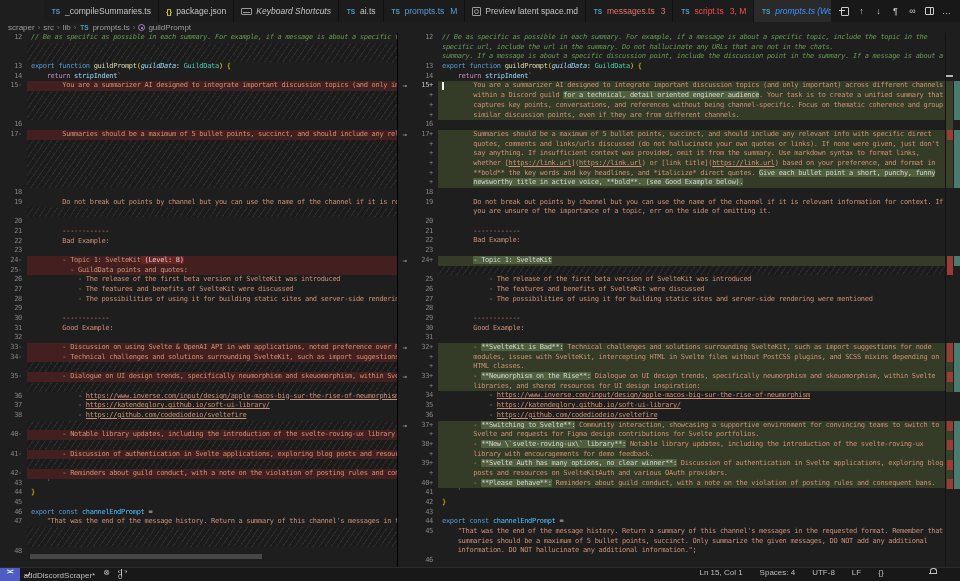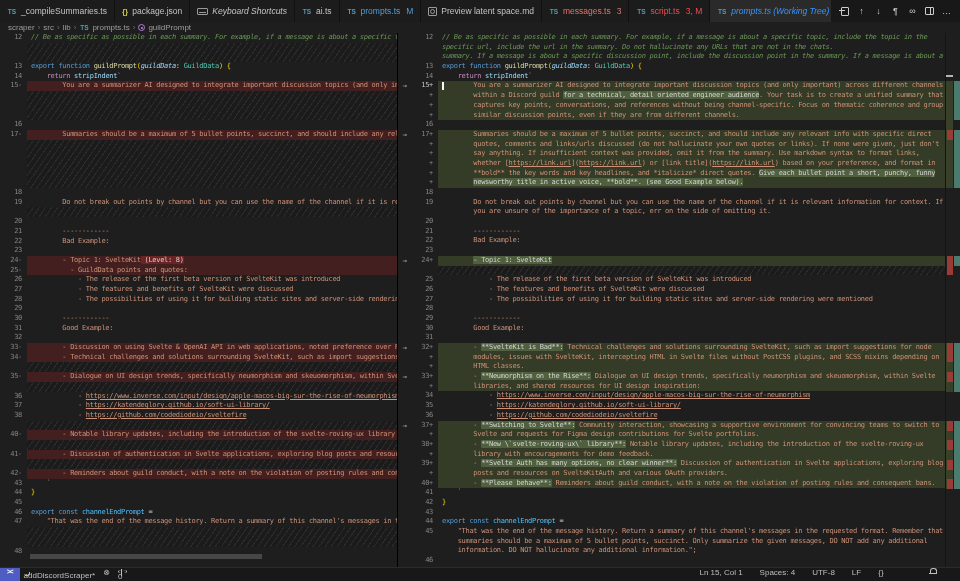--- a/index.html
+++ b/index.html
@@ -1,21 +1,21 @@
 <!DOCTYPE html>
 <html><head>
 <meta charset="utf-8">
 <style>
   * { box-sizing: border-box; margin: 0; padding: 0; }
   html,body { width:960px; height:581px; overflow:hidden; background:#1e1e1e;
     font-family:"Liberation Sans", sans-serif; }
   .app { position:relative; width:960px; height:581px; background:#1e1e1e; }
 
   
-  .tabbar { height:22px; background:#181818; display:flex; align-items:stretch; }
+  .tabbar { height:22px; background:#181818; display:flex; align-items:stretch;margin-left:44px; }
   .tabs { display:flex; flex:1; overflow:hidden; }
   .tab { display:flex; align-items:center; gap:4px; padding:0 7px; font-size:8.5px;
     color:#c4c4c4; background:#1c1c1c; border-right:1px solid #111; white-space:nowrap; cursor:pointer; }
   .tab.active { background:#2a2a2b; color:#e8e8e8; }
   .tab .badge { margin-left:2px; }
   .icon-ts { width:10px; height:10px; background:none; color:#519aba; font-size:6.5px; font-weight:bold;
     display:inline-flex; align-items:center; justify-content:center; flex:none; }
   .icon-json { color:#cbcb41; font-size:8px; font-weight:bold; flex:none; }
   .icon-kbd { width:11px; height:7px; border:1px solid #9a9a9a; border-radius:1px; position:relative; flex:none; }
   .icon-kbd:after { content:""; position:absolute; left:1px; right:1px; bottom:1px; height:1px; background:#9a9a9a; }

